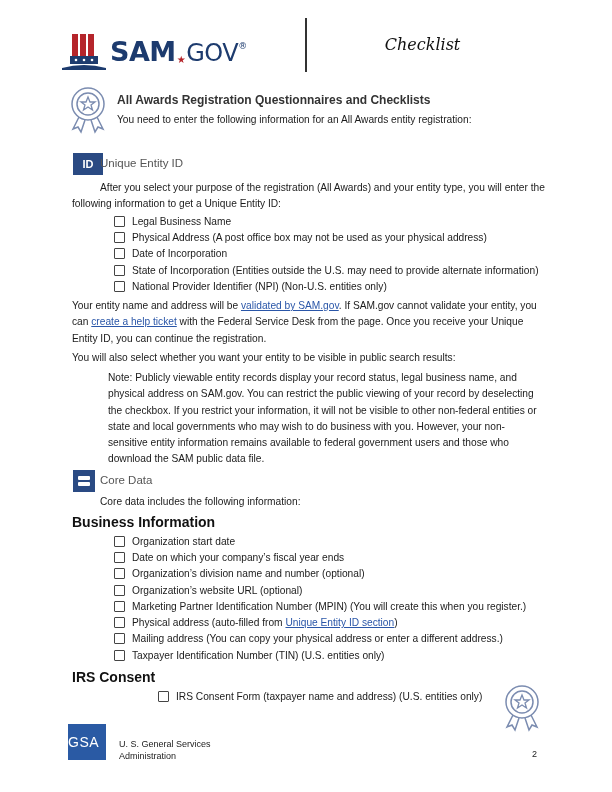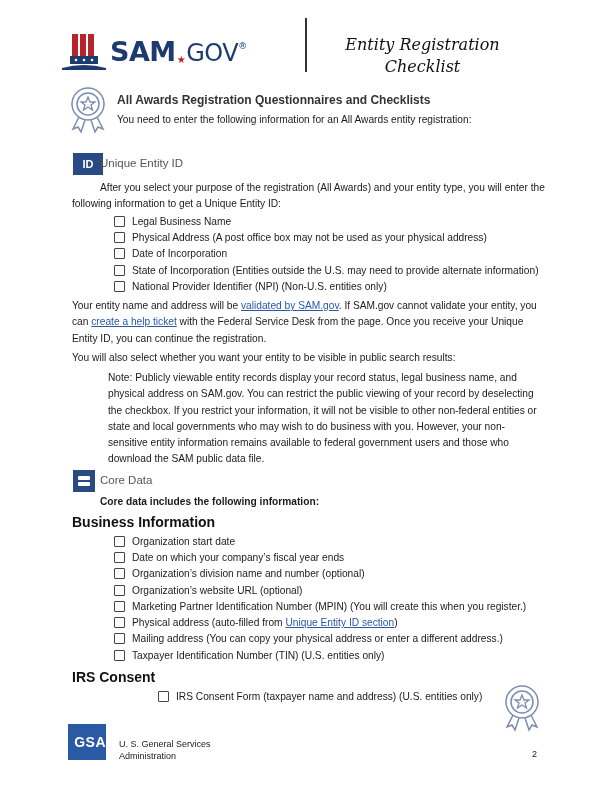--- a/index.html
+++ b/index.html
@@ -20,21 +20,21 @@
   .heading-label { font-size: 11.5px; color: #555; }
   .id-badge { width: 30px; height: 22px; background: #2a4a83; color: #fff; font-weight: bold;
               font-size: 11px; text-align: center; line-height: 22px; }
   .core-badge { width: 22px; height: 22px; background: #2a4a83; }
   .cb-list { list-style: none; margin: 0; padding: 0; }
   .cb-list li { display: flex; align-items: center; height: 16.3px; font-size: 10.2px; padding-left: 22px; }
   .cb { width: 9px; height: 9px; border: 1px solid #444; border-radius: 1px; margin-right: 7px; flex: none; }
   .link { color: #2a56a8; text-decoration: underline; }
   .bold-label { font-size: 14px; font-weight: bold; color: #111; }
   .gsa { left: 68px; top: 724px; width: 38px; height: 36px; background: #2a5aa4; color: #fff;
-         font-weight: bold; font-size: 14px; line-height: 36px; text-align: right; letter-spacing: 0.5px; }
+         font-weight: normal; font-size: 14px; line-height: 36px; text-align: left; letter-spacing: 0.5px; }
   .footer-text { left: 119px; top: 738px; font-size: 9px; line-height: 12px; color: #222; }
   .page-num { left: 532px; top: 749px; font-size: 9px; color: #222; }
 </style>
 </head>
 <body>
 
 <div class="abs logo">
   <svg width="46" height="40" viewBox="0 0 46 40" style="position:absolute;left:0;top:0;">
     <rect x="10" y="2" width="6" height="22" fill="#b5252b"></rect>
     <rect x="18" y="2" width="6" height="22" fill="#b5252b"></rect>
@@ -42,21 +42,20 @@
     <rect x="8" y="24" width="28" height="8" fill="#1d3b6e"></rect>
     <circle cx="14" cy="28" r="1.3" fill="#fff"></circle>
       <circle cx="22" cy="28" r="1.3" fill="#fff"></circle>
       <circle cx="30" cy="28" r="1.3" fill="#fff"></circle>
     <path d="M0 36 Q22 30 44 36 L44 38 L0 38 Z" fill="#1d3b6e"></path>
   </svg>
   <div class="logo-text"><span>SAM</span><span class="star">★</span><span class="gov">GOV</span><span class="reg">®</span></div>
 </div>
 <div class="abs vdivider"></div>
 <div class="abs doc-title">
-  <div>Entity Registration</div>
   <div>Checklist</div>
 </div>
 
 <svg class="abs" style="left:68px;top:86px;" width="40" height="48" viewBox="0 0 40 48">
   <circle cx="20" cy="18" r="16" fill="none" stroke="#7b8cb0" stroke-width="1.5"></circle>
   <circle cx="20" cy="18" r="11" fill="none" stroke="#7b8cb0" stroke-width="1.5"></circle>
   <polygon points="20,11 22,16 27,16 23,19 24.5,24 20,21 15.5,24 17,19 13,16 18,16" fill="none" stroke="#7b8cb0" stroke-width="1.3"></polygon>
   <path d="M11 31 L5 43 L10 41 L13 46 L17 34" fill="none" stroke="#7b8cb0" stroke-width="1.5"></path>
   <path d="M29 31 L35 43 L30 41 L27 46 L23 34" fill="none" stroke="#7b8cb0" stroke-width="1.5"></path>
 </svg>
@@ -93,21 +92,21 @@
 <div class="abs body-text" style="left:72px;top:298px;width:475px;"><span>Your entity name and address will be </span><span class="link">validated by SAM.gov</span><span>. If SAM.gov cannot validate your entity, you can </span><span class="link">create a help ticket</span><span> with the Federal Service Desk from the page. Once you receive your Unique Entity ID, you can continue the registration.</span></div>
 
 <div class="abs body-text" style="left:72px;top:350px;">You will also select whether you want your entity to be visible in public search results:</div>
 <div class="abs body-text" style="left:108px;top:370px;width:435px;">Note: Publicly viewable entity records display your record status, legal business name, and physical address on SAM.gov. You can restrict the public viewing of your record by deselecting the checkbox. If you restrict your information, it will not be visible to other non-federal entities or state and local governments who may wish to do business with you. However, your non-sensitive entity information remains available to federal government users and those who download the SAM public data file.</div>
 
 <div class="abs core-badge" style="left:73px;top:470px;">
   <div style="position:absolute;left:5px;top:6px;width:12px;height:4px;background:#fff;border-radius:1px;"></div>
   <div style="position:absolute;left:5px;top:12px;width:12px;height:4px;background:#fff;border-radius:1px;"></div>
 </div>
 <div class="abs heading-label" style="left:100px;top:474px;">Core Data</div>
-<div class="abs body-text" style="left:100px;top:494px;font-weight:bold;">Core data includes the following information:</div>
+<div class="abs body-text" style="left:100px;top:494px;">Core data includes the following information:</div>
 <div class="abs bold-label" style="left:72px;top:514px;">Business Information</div>
 
 <ul class="abs cb-list" style="left:92px;top:533px;">
   <li>
       <span class="cb"></span>
       <span>Organization start date</span>
     </li>
   <li>
       <span class="cb"></span>
       <span>Date on which your company’s fiscal year ends</span>

